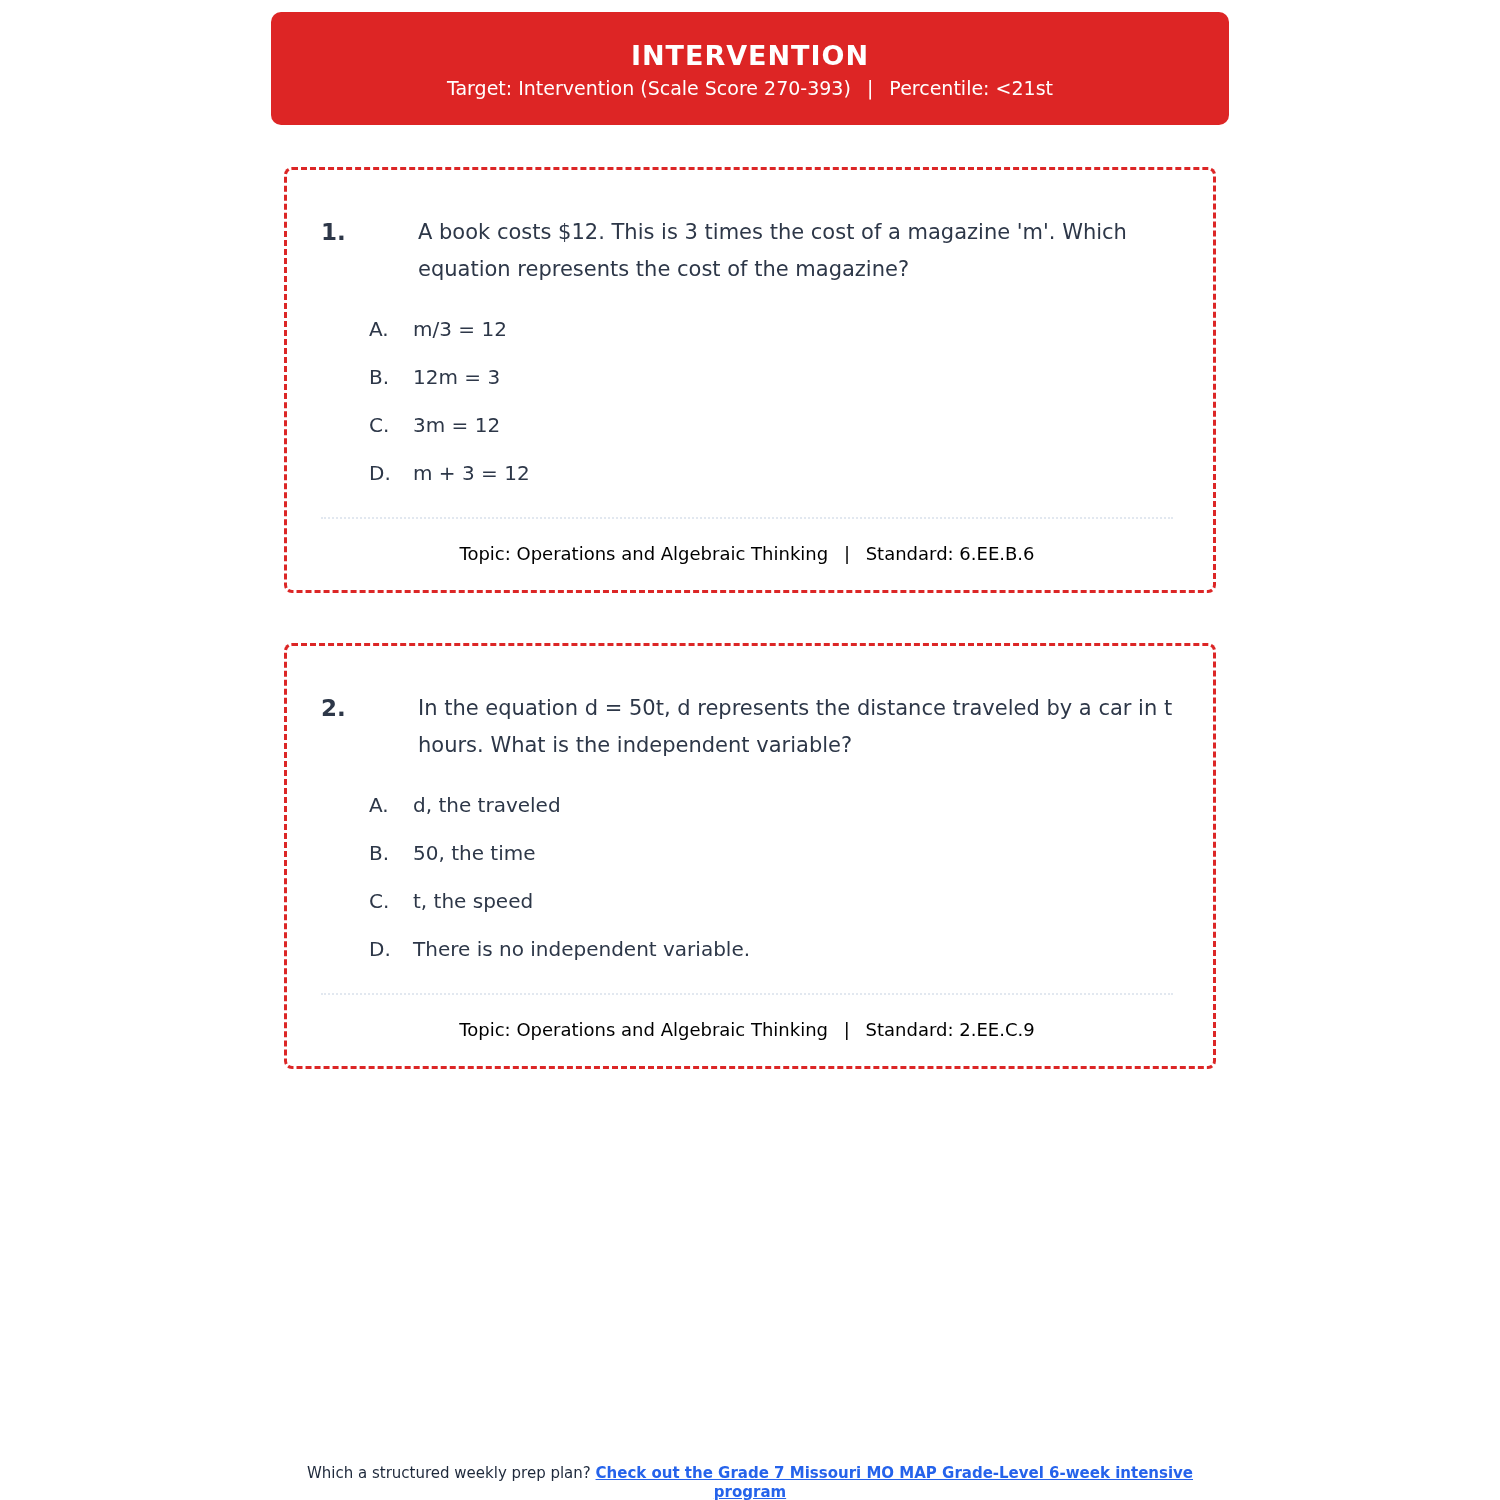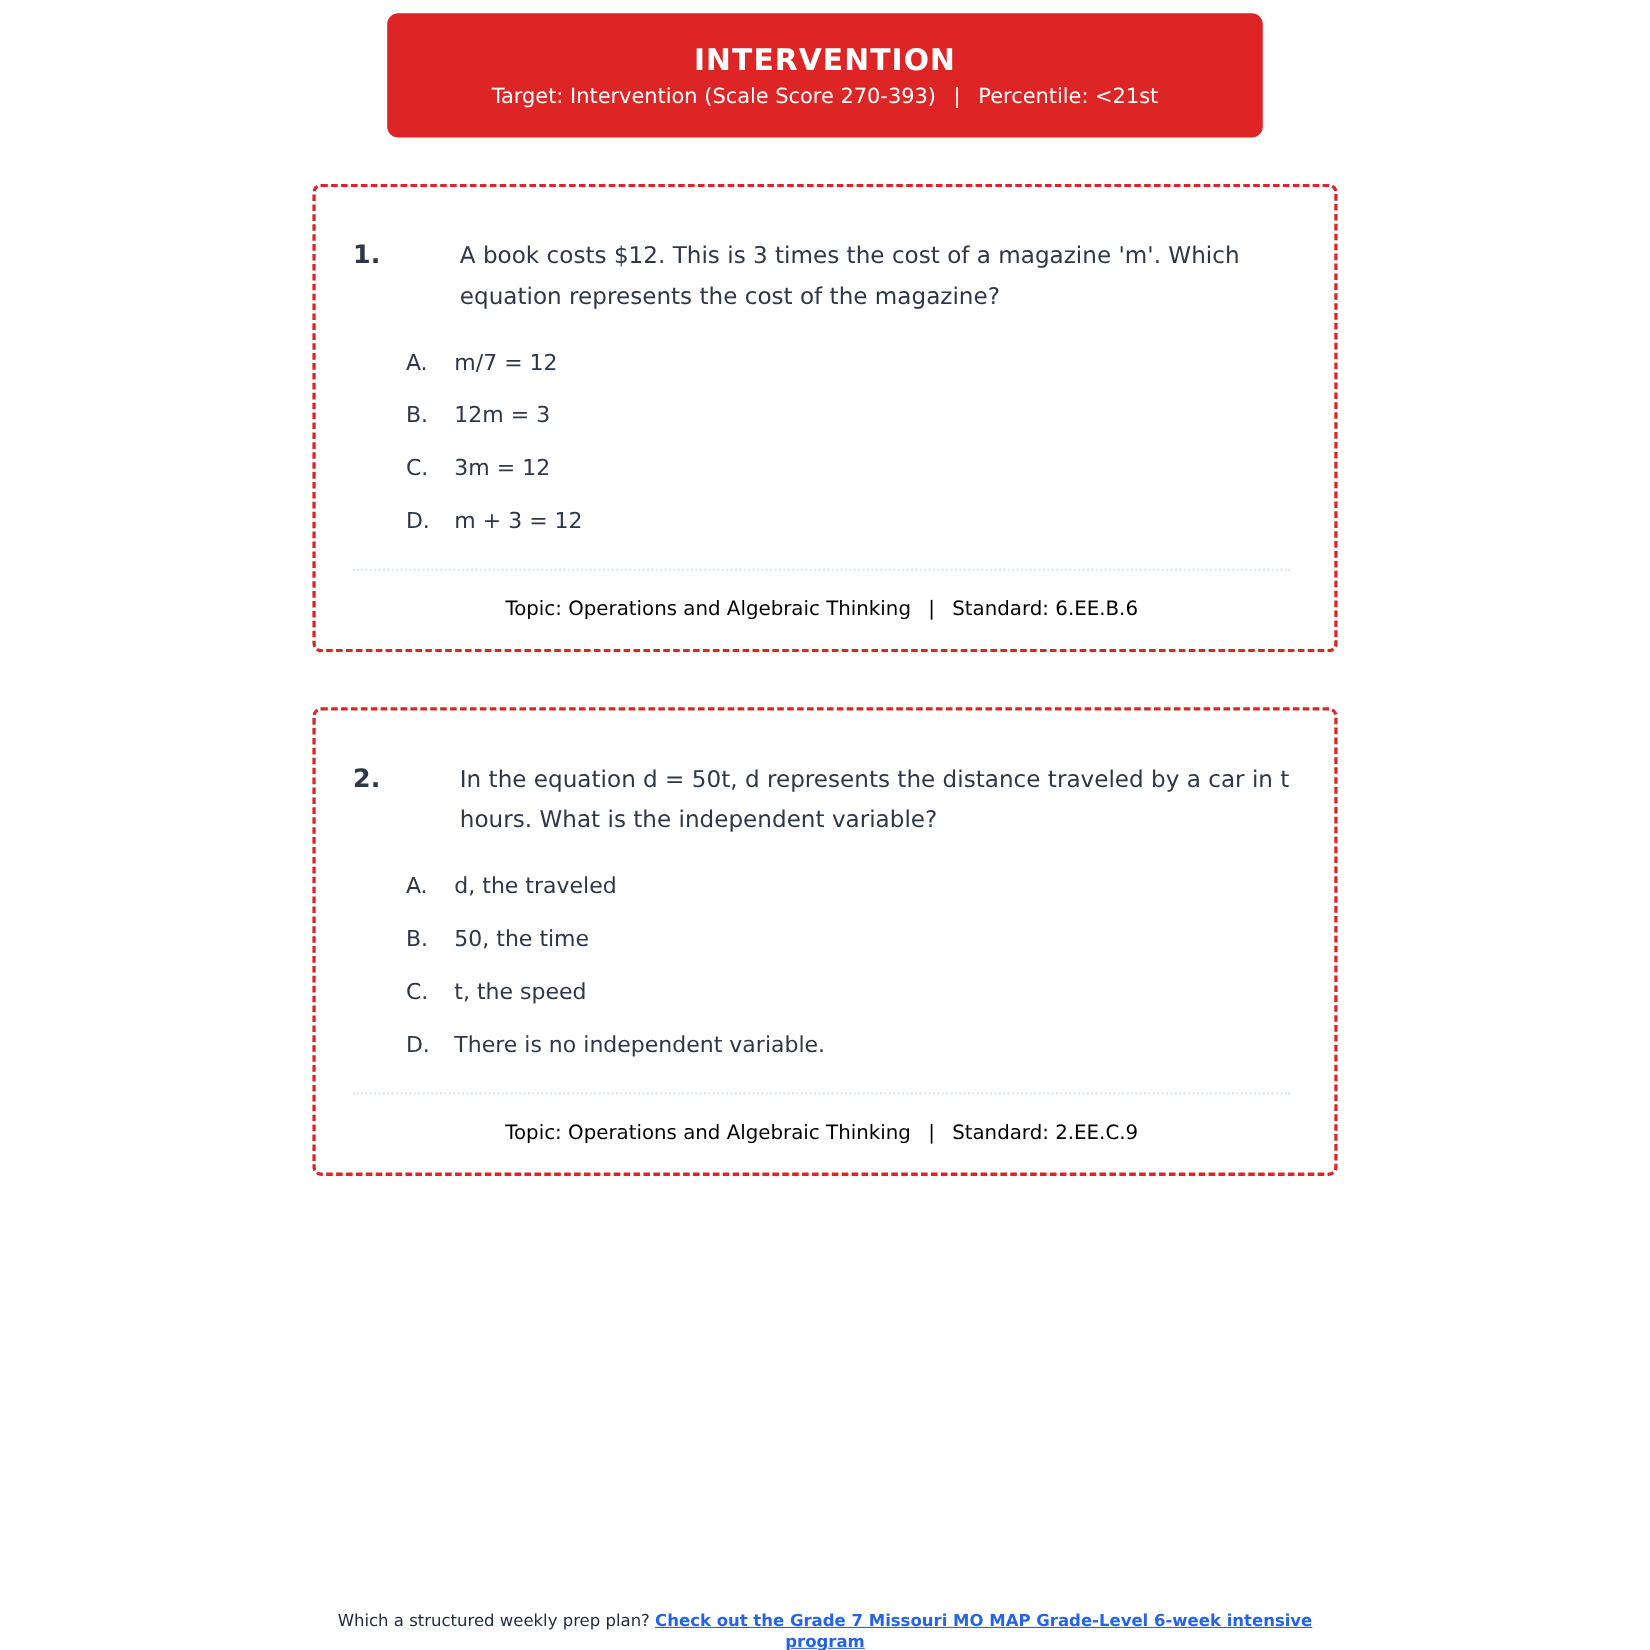--- a/index.html
+++ b/index.html
@@ -6,21 +6,21 @@
   html, body {
     width: 1500px; height: 1500px;
     background: #ffffff;
     font-family: "DejaVu Sans", "Liberation Sans", sans-serif;
     color: #2d3748;
   }
   .page { width: 1500px; height: 1500px; padding-top: 12px; overflow: hidden; }
 
   
   .banner {
-    width: 796px; margin: 0 auto 42px auto;
+    width: 958px; margin: 0 auto 42px auto;
     background: #dd2525; color: #ffffff;
     border-radius: 10px;
     text-align: center;
     padding: 28px 20px 26px 20px;
   }
   .banner-title {
     font-size: 27px; font-weight: bold; letter-spacing: 1px;
   }
   .banner-sub {
     margin-top: 6px; font-size: 19px;
@@ -92,21 +92,21 @@
   </div>
 
   <div class="card">
     <div class="q-row">
       <div class="q-num">1.</div>
       <div class="q-text">A book costs $12. This is 3 times the cost of a magazine 'm'. Which equation represents the cost of the magazine?</div>
     </div>
     <div class="options">
       <div class="option">
         <span class="opt-letter">A.</span>
-        <span class="opt-text">m/7 = 12</span>
+        <span class="opt-text">m/3 = 12</span>
       </div>
       <div class="option">
         <span class="opt-letter">B.</span>
         <span class="opt-text">12m = 3</span>
       </div>
       <div class="option">
         <span class="opt-letter">C.</span>
         <span class="opt-text">3m = 12</span>
       </div>
       <div class="option">

